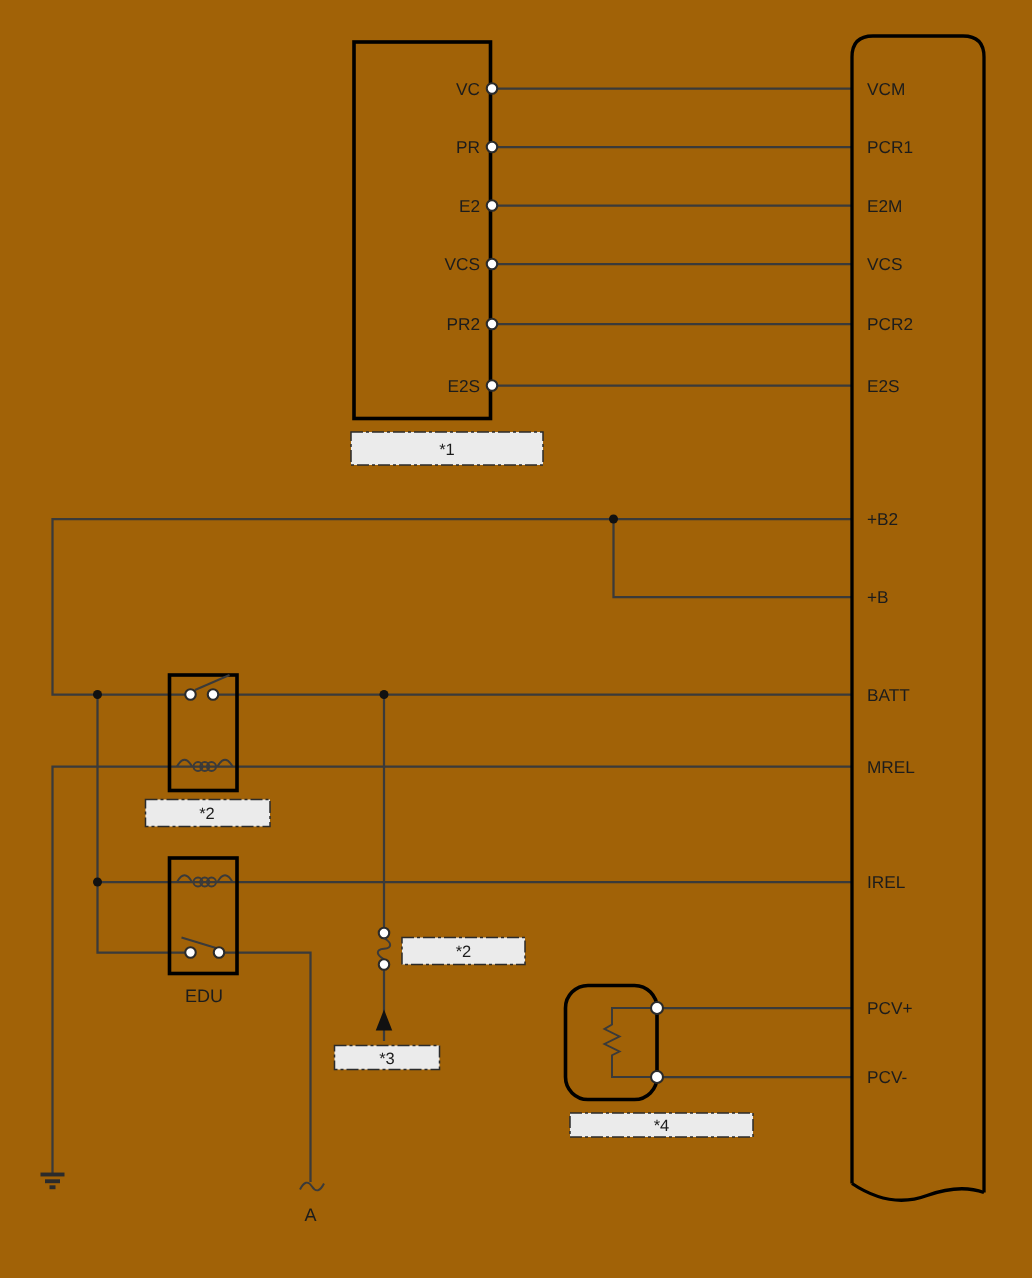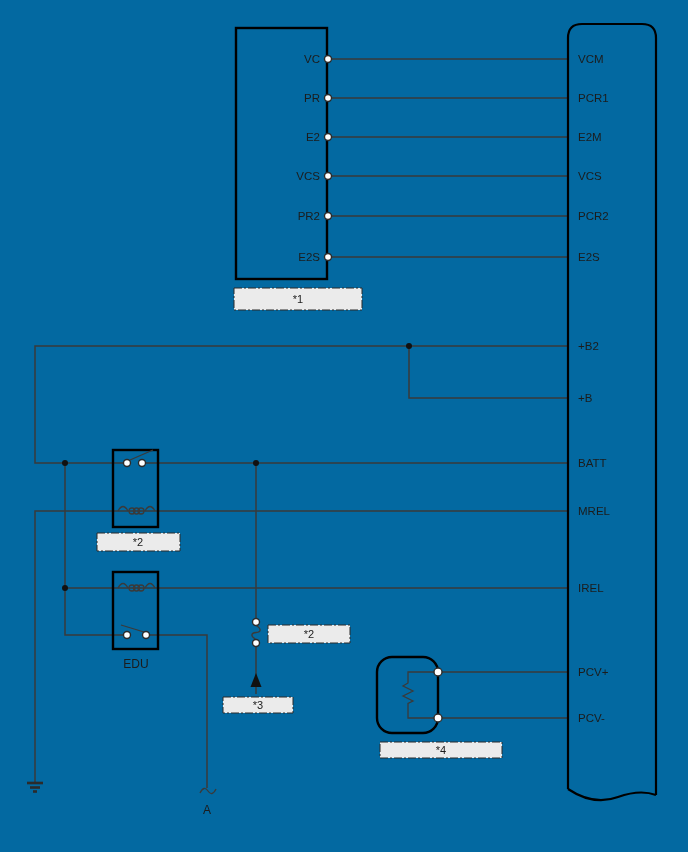--- a/index.html
+++ b/index.html
@@ -1,16 +1,16 @@
 <!DOCTYPE html>
 <html><head>
 <meta charset="utf-8">
 <style>
   html,body{margin:0;padding:0;background:#ffffff;}
-  .page{position:relative;width:688px;height:852px;background:#0369a1;overflow:hidden;
+  .page{position:relative;width:688px;height:852px;background:#a16207;overflow:hidden;
         font-family:"Liberation Sans", sans-serif;}
   svg{position:absolute;left:0;top:0;}
   svg text{font-family:"Liberation Sans", sans-serif;fill:#1c1c1c;}
   .pin-label{font-size:11.5px;}
   .ref-label{font-size:11px;}
   .comp-label{font-size:12px;}
   .wire{stroke:#3a3a3a;stroke-width:1.5;fill:none;}
   .thinwire{stroke:#3a3a3a;stroke-width:1.3;fill:none;}
   .compbox{stroke:#000000;stroke-width:2.4;fill:none;}
   .connector{stroke:#000000;stroke-width:2.2;fill:none;}

